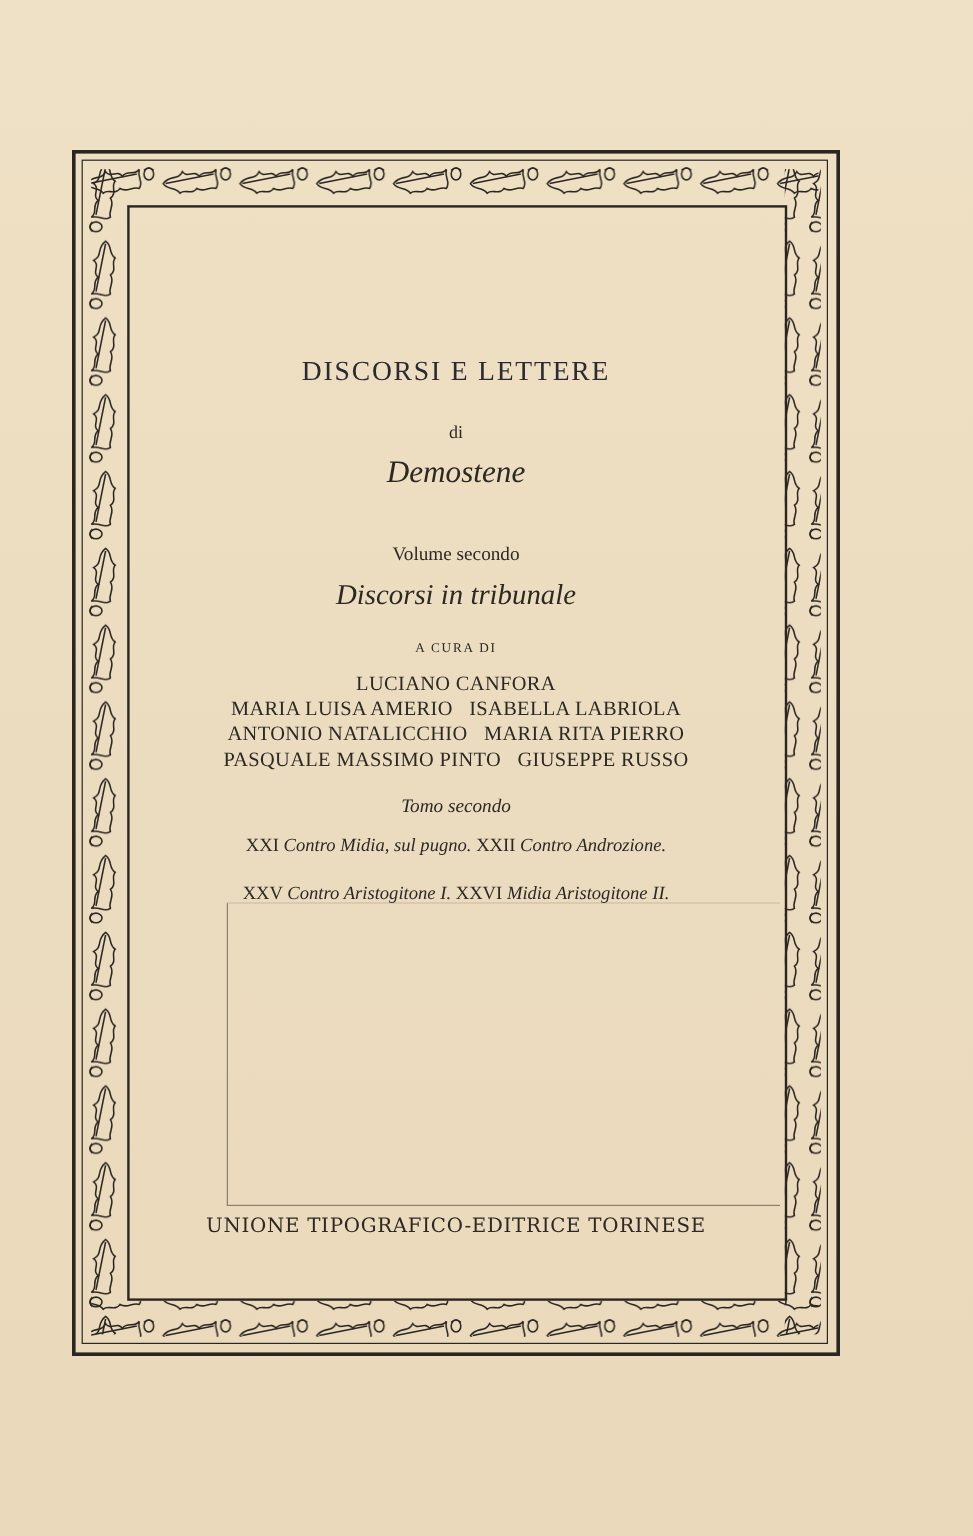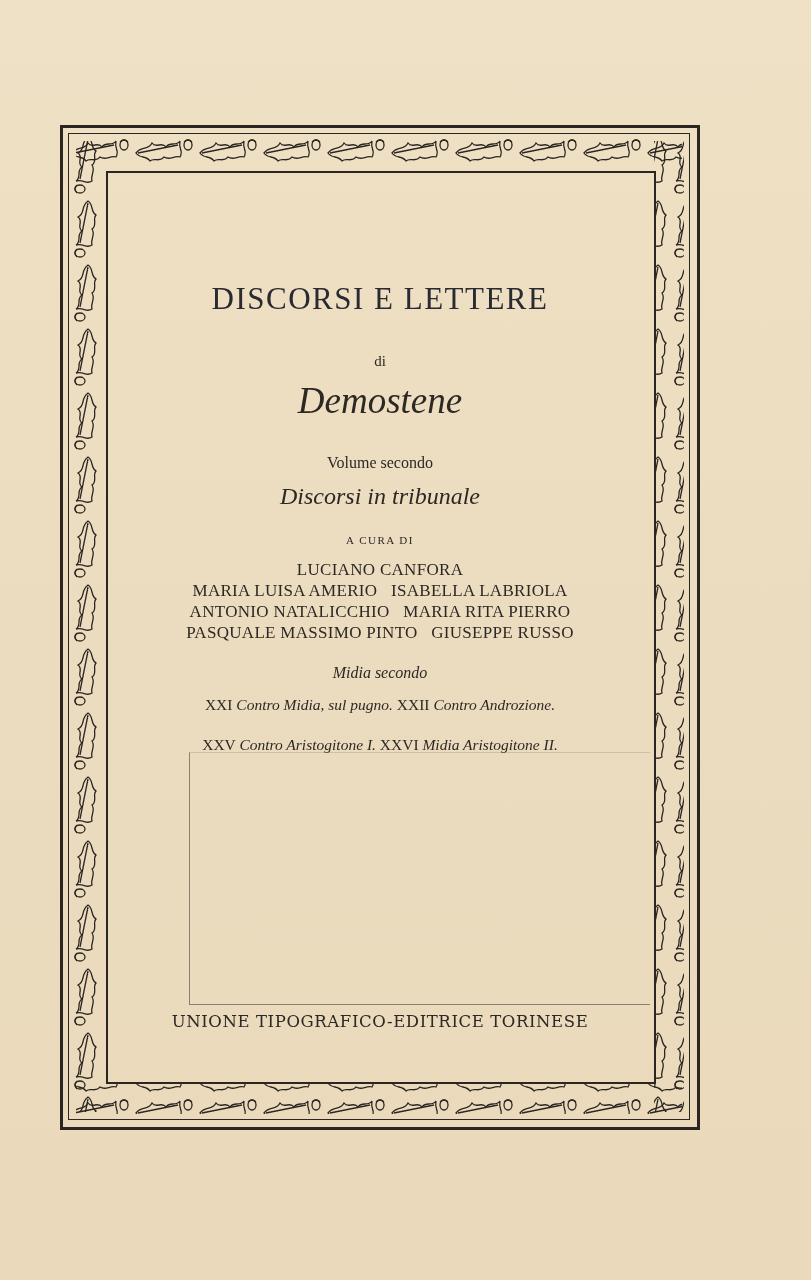--- a/index.html
+++ b/index.html
@@ -4,23 +4,23 @@
 <style>
   html,body{margin:0;padding:0;}
   body{width:811px;height:1280px;background:#eedfc3;position:relative;overflow:hidden;font-family:"DejaVu Serif","Liberation Serif",serif;color:#2c2824;}
   .page{position:absolute;left:0;top:0;width:811px;height:1280px;background:linear-gradient(180deg,#efe1c5 0%,#ecdcbf 50%,#ead9bb 100%);}
   .frame-outer{position:absolute;left:60px;top:125px;width:634px;height:999px;border:3px solid #2b2622;}
   .frame-outer2{position:absolute;left:68px;top:133px;width:620px;height:985px;border:1.5px solid #2b2622;}
   .frame-inner{position:absolute;left:106px;top:171px;width:546px;height:909px;border:2px solid #2b2622;}
   .ornament{position:absolute;left:70px;top:135px;width:618px;height:983px;}
   .content{position:absolute;left:108px;top:173px;width:544px;height:905px;}
   .t{position:absolute;left:0;width:544px;text-align:center;white-space:nowrap;}
-  .title{top:108px;font-family:"Liberation Serif",serif;font-size:31px;letter-spacing:1.5px;color:#2a2a33;}
+  .title{top:124px;font-family:"Liberation Serif",serif;font-size:23px;letter-spacing:1.5px;color:#2a2a33;}
   .di{top:180px;font-family:"Liberation Serif",serif;font-size:15px;}
-  .author{top:206px;font-family:"Liberation Serif",serif;font-style:italic;font-size:37px;}
+  .author{top:206px;font-family:"Liberation Serif",serif;font-style:italic;font-size:26px;}
   .vol{top:281px;font-family:"Liberation Serif",serif;font-size:16px;}
   .sub{top:310px;font-family:"Liberation Serif",serif;font-style:italic;font-size:24px;}
   .acura{top:361px;font-family:"Liberation Serif",serif;font-size:11px;letter-spacing:1.5px;font-weight:normal;}
   .ed{font-family:"Liberation Serif",serif;font-size:17px;letter-spacing:0.3px;}
   .ed0{top:387px;} .ed1{top:408px;} .ed2{top:429px;} .ed3{top:450px;}
   .tomo{top:491px;font-family:"Liberation Serif",serif;font-style:italic;font-size:16px;}
   .cont{font-family:"Liberation Serif",serif;font-size:15.5px;}
   .cont i{font-style:italic;}
   .c0{top:523px;} .c1{top:543px;} .c2{top:563px;}
   .pasted{position:absolute;left:81px;top:579px;width:460px;height:251px;border-left:1px solid #8a8070;border-bottom:1px solid #8a8070;border-top:1px solid rgba(138,128,112,0.3);}
@@ -66,21 +66,21 @@
     <div class="t title">DISCORSI E LETTERE</div>
     <div class="t di">di</div>
     <div class="t author">Demostene</div>
     <div class="t vol">Volume secondo</div>
     <div class="t sub">Discorsi in tribunale</div>
     <div class="t acura">A CURA DI</div>
     <div class="t ed ed0" style="white-space:pre">LUCIANO CANFORA</div>
     <div class="t ed ed2" style="white-space:pre">ANTONIO NATALICCHIO   MARIA RITA PIERRO</div>
     <div class="t ed ed1" style="white-space:pre">MARIA LUISA AMERIO   ISABELLA LABRIOLA</div>
     <div class="t ed ed3" style="white-space:pre">PASQUALE MASSIMO PINTO   GIUSEPPE RUSSO</div>
-    <div class="t tomo">Midia secondo</div>
+    <div class="t tomo">Tomo secondo</div>
 
     <div class="t cont c0">
       <span>XXI</span>
       <i>Contro Midia, sul pugno.</i>
       <span>XXII</span>
       <i>Contro Androzione.</i>
     </div>
     <div class="t cont c2">
       <span>XXV</span>
       <i>Contro Aristogitone I.</i>

